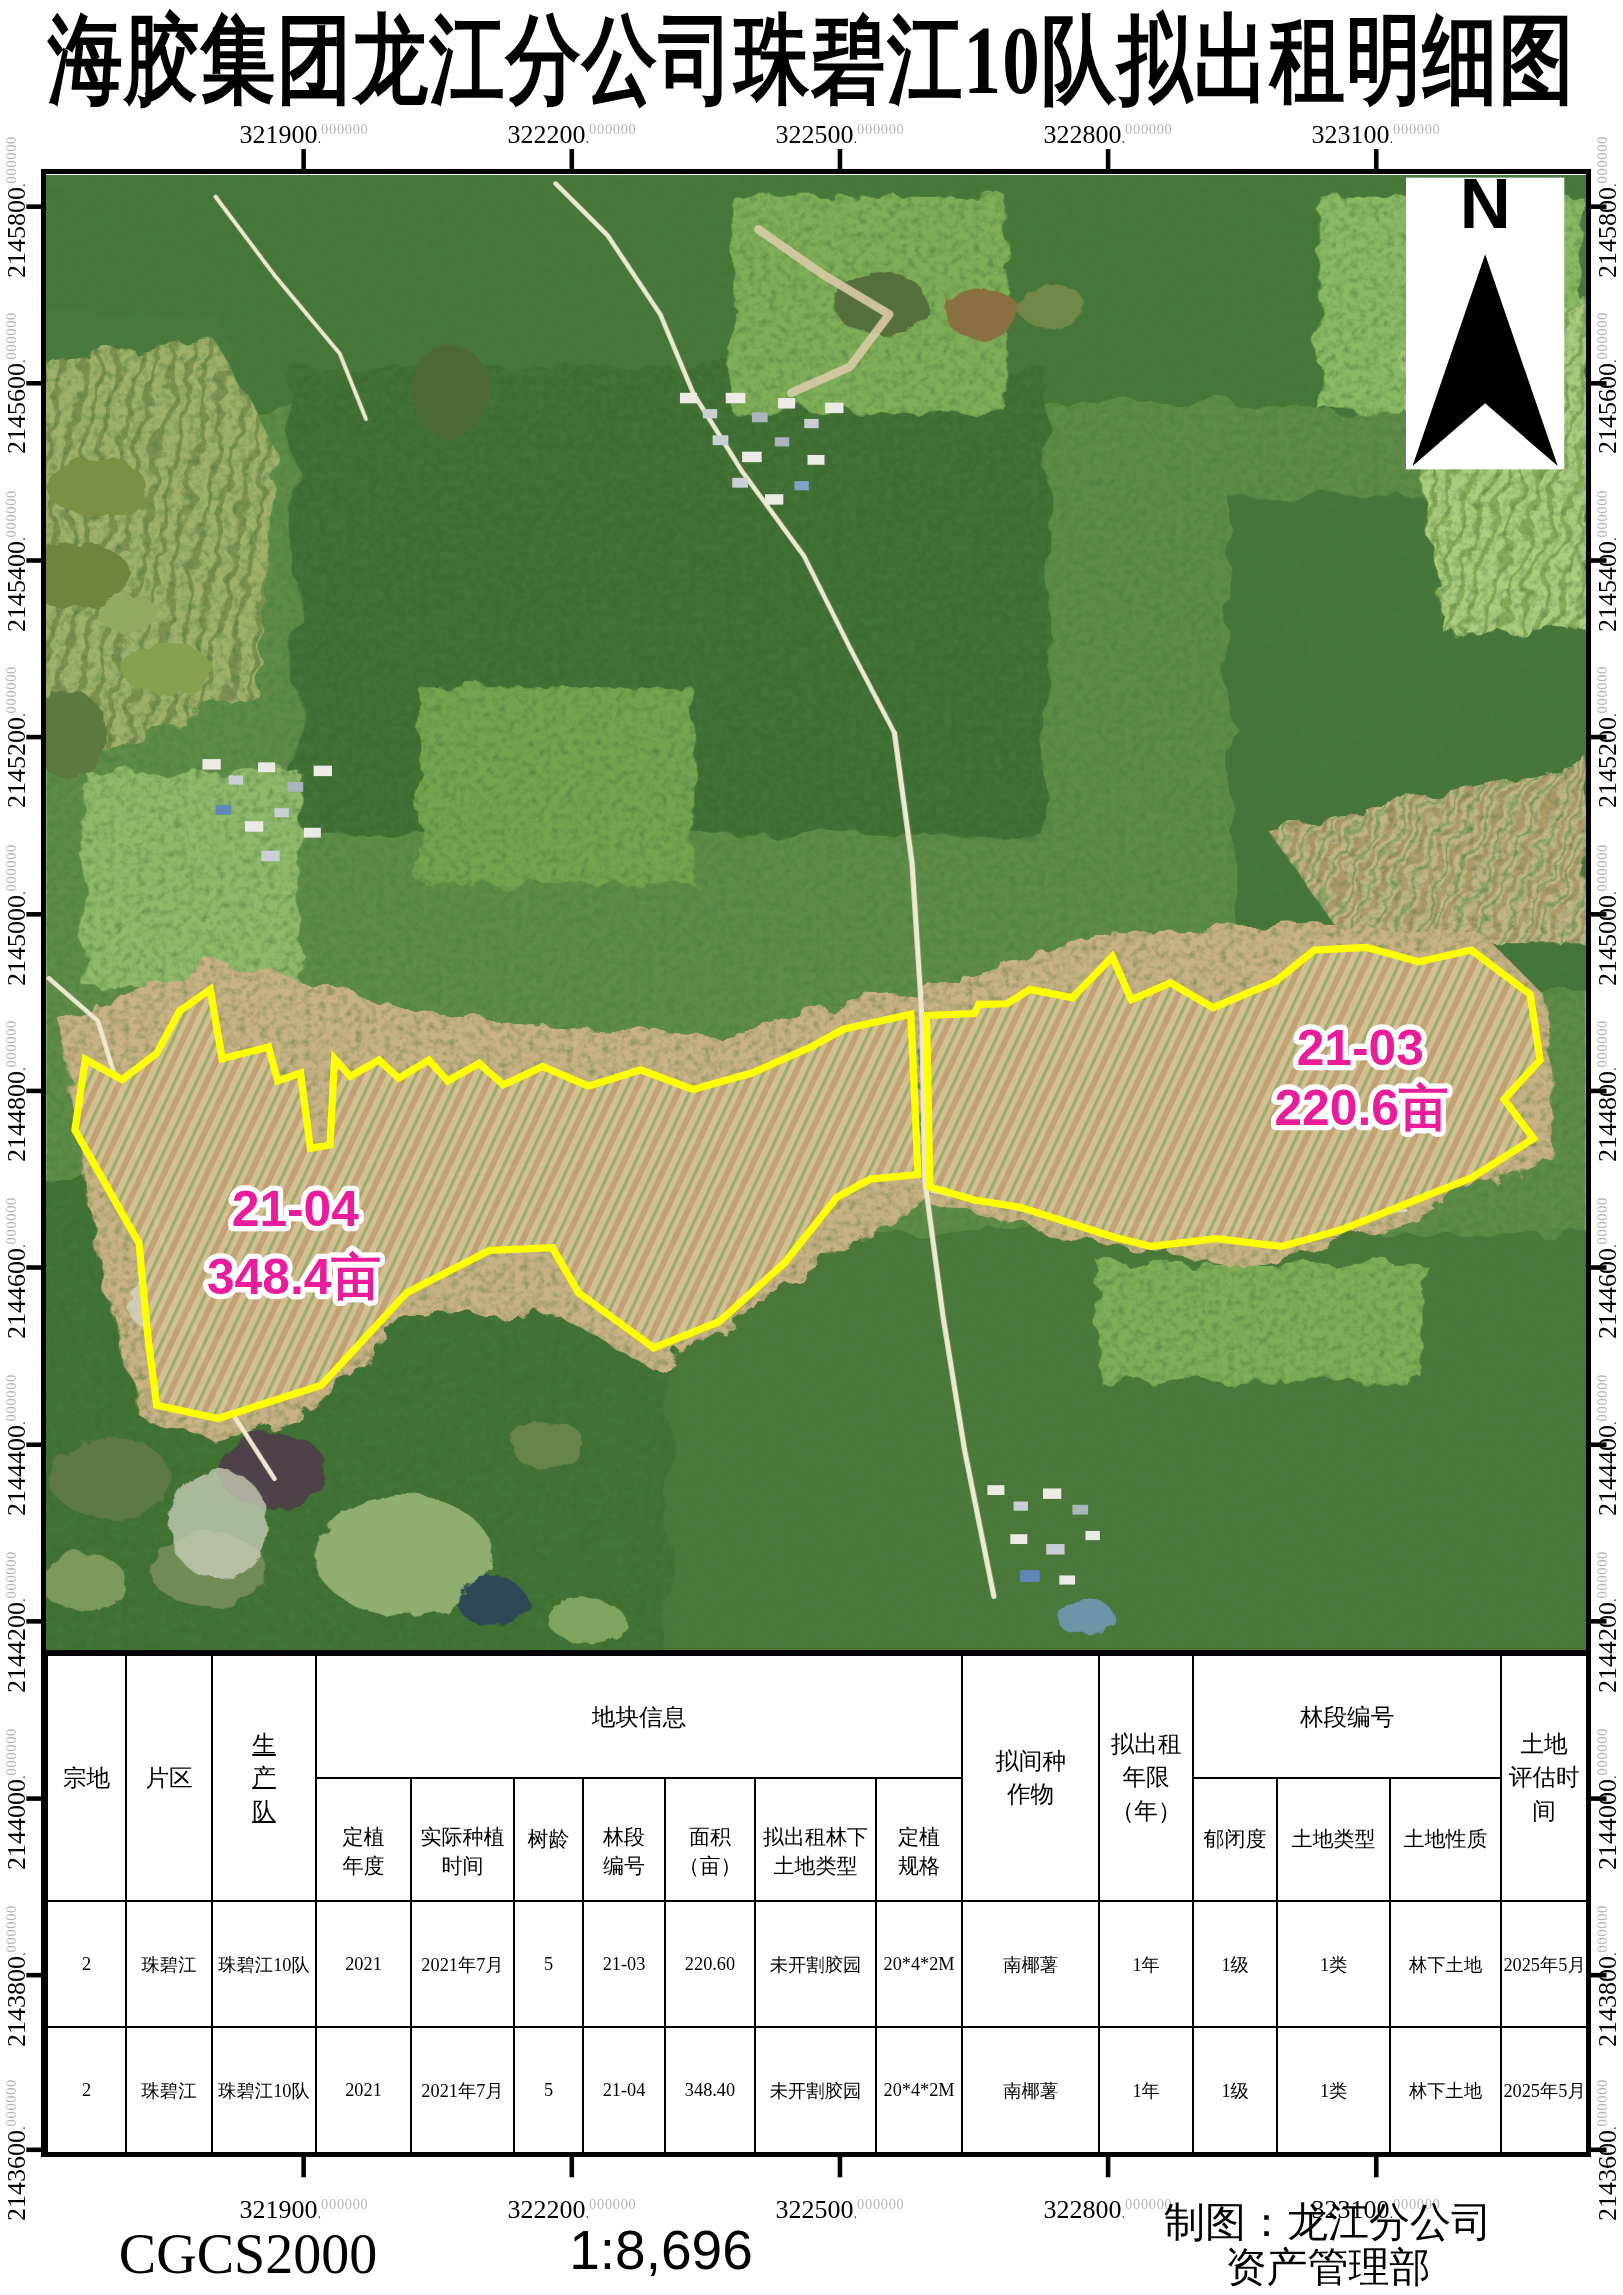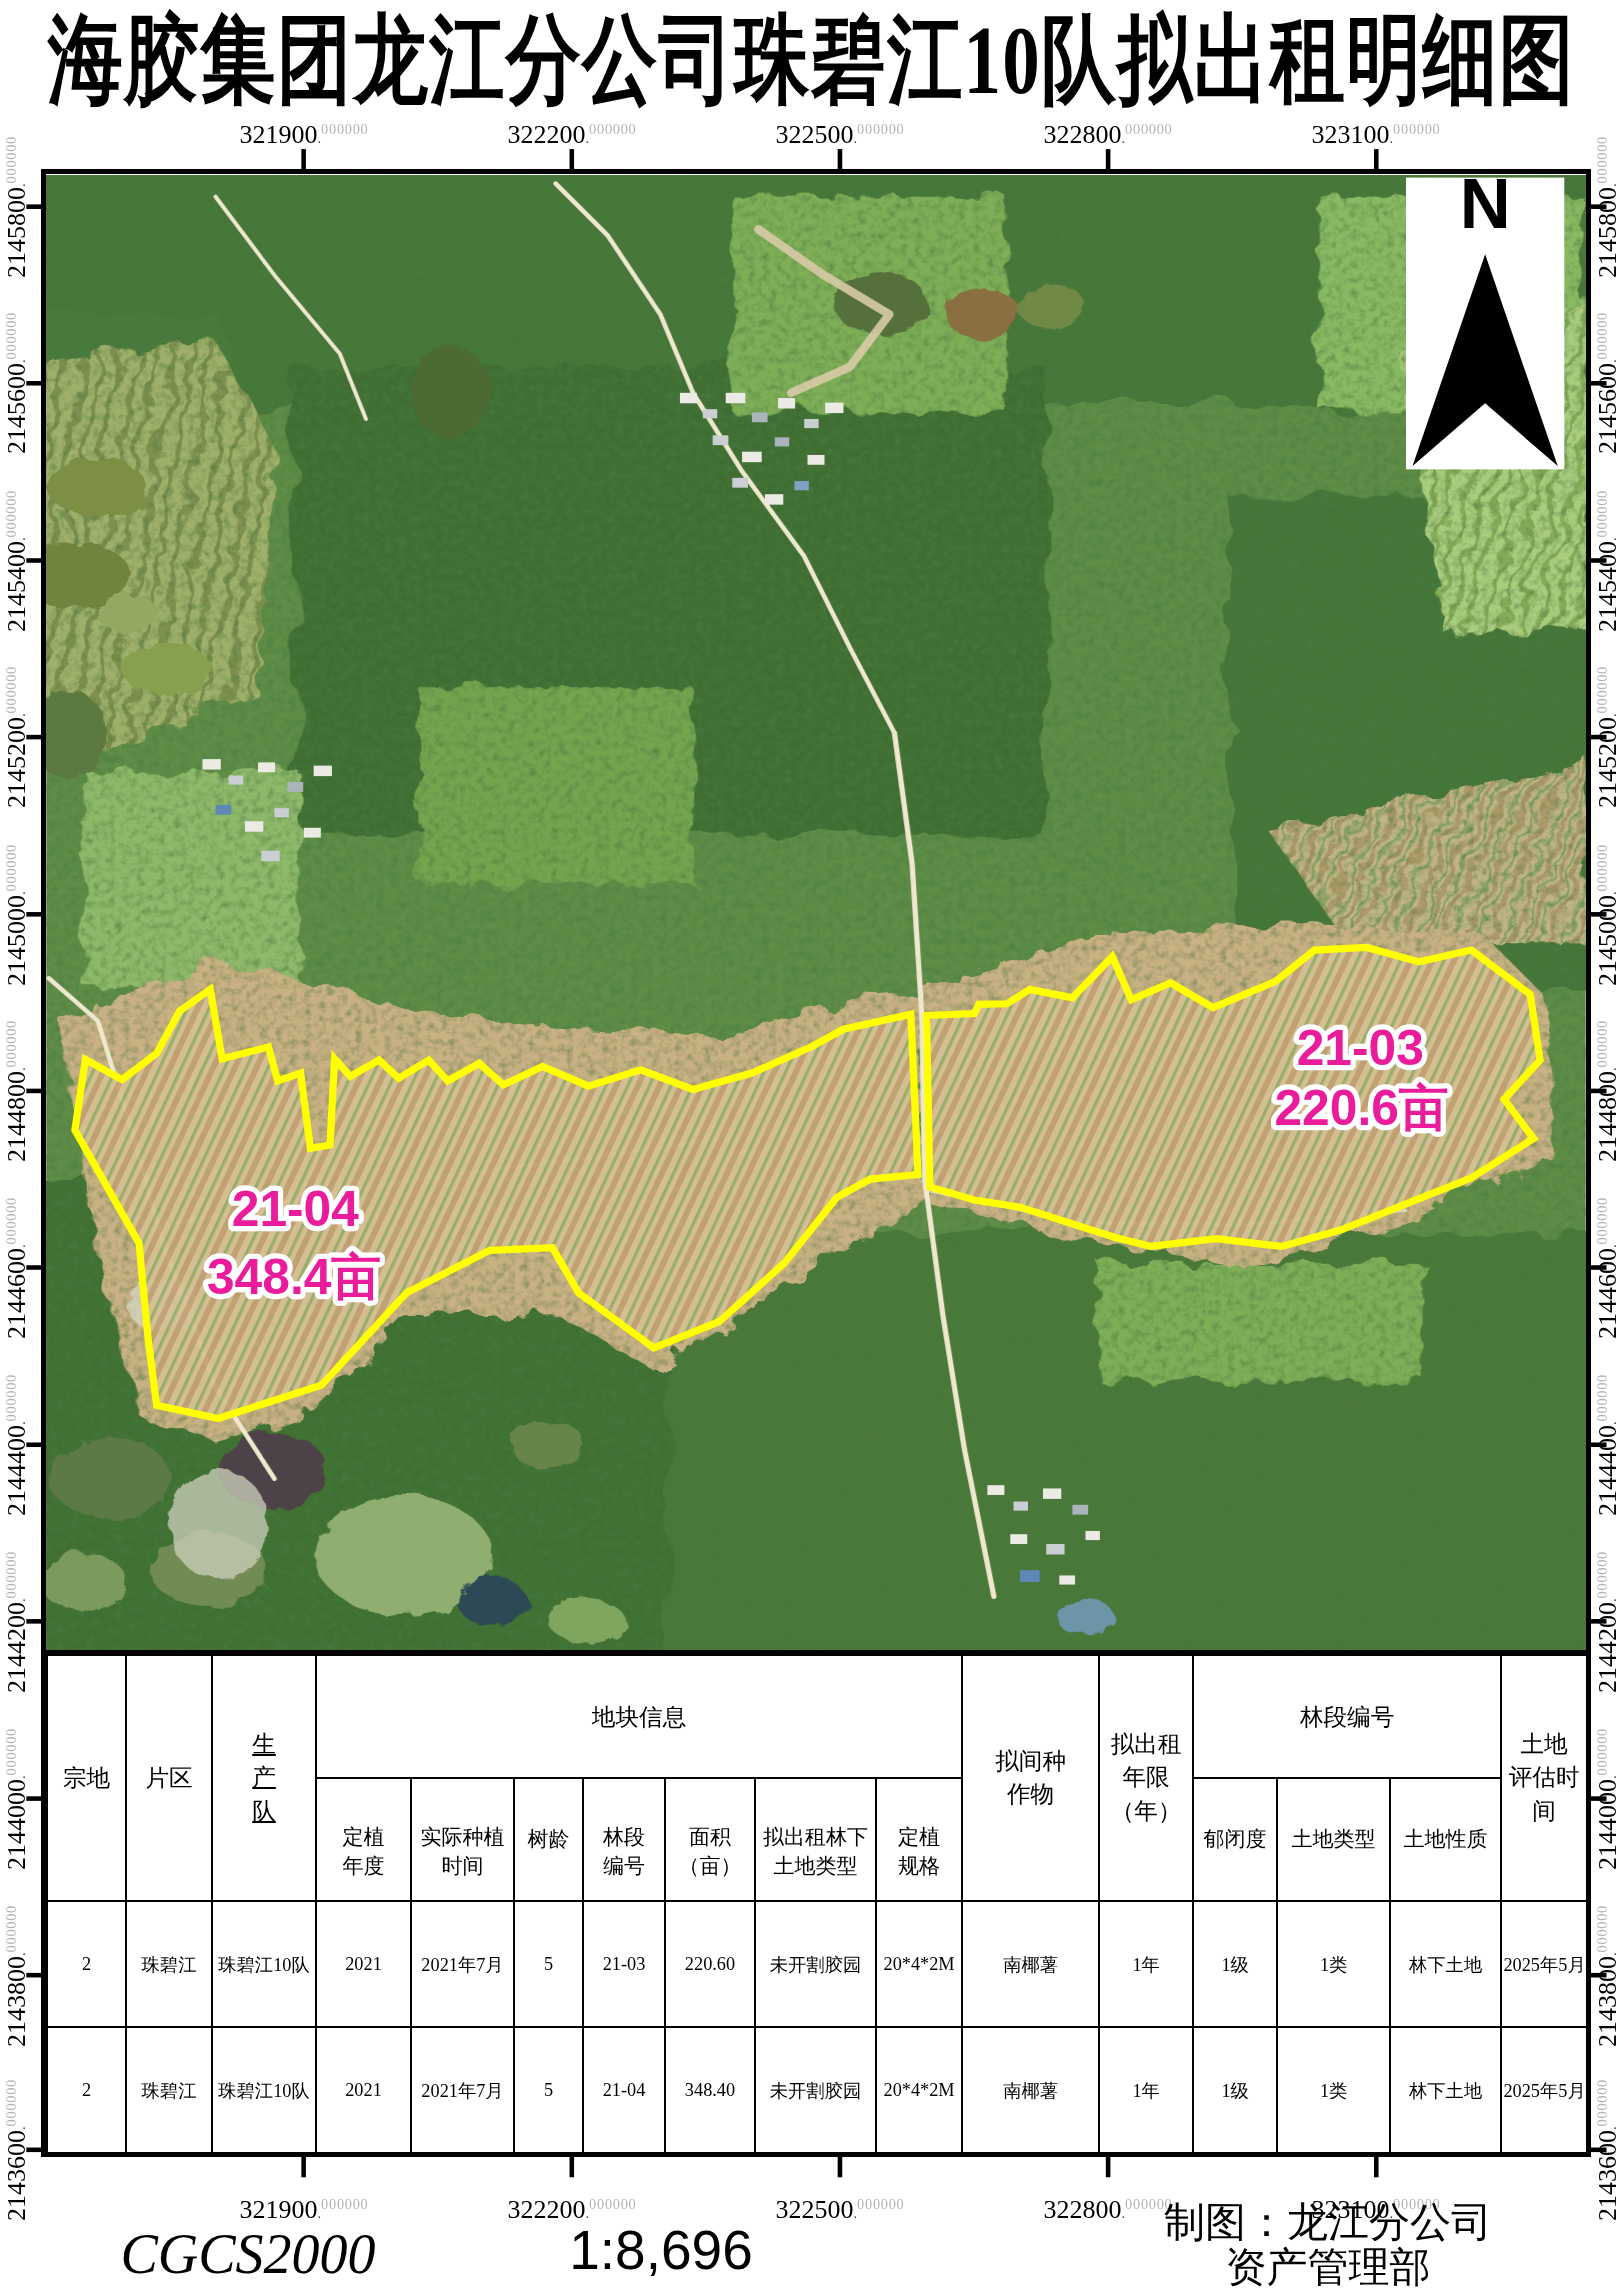--- a/index.html
+++ b/index.html
@@ -29,21 +29,21 @@
         font-weight:normal;padding:1.3px;overflow:hidden;}
   .gh{font-size:23.6px;margin-left:44px;}
   .sh{font-size:21px;line-height:1.35;}
   .dc{font-size:18.3px;white-space:nowrap;}
   .wrap1{display:inline-block;width:27.5px;word-break:break-all;line-height:1.4;text-decoration:underline;}
   .wrap3{display:inline-block;width:77px;word-break:break-all;line-height:1.4;white-space:pre-line;}
   .wrapcell{white-space:normal;}
   .shw{display:inline-block;word-break:break-all;line-height:1.35;margin-top:24px;}
   
   #crs{position:absolute;left:65px;top:2226px;width:366px;text-align:center;
-       font-size:56px;line-height:1;font-style:italic;}
+       font-size:56px;line-height:1;}
   #scale{position:absolute;left:478px;top:2223px;width:366px;text-align:center;
          font-size:55px;line-height:1;font-family:"Liberation Sans",sans-serif;}
   #credit1{position:absolute;left:1086px;top:2202px;width:484px;text-align:center;
            font-size:41px;line-height:1;}
   #credit2{position:absolute;left:1086px;top:2250px;width:484px;text-align:center;
            font-size:41px;line-height:1;font-family:Liberation Mono, monospace;}
   svg text{font-family:"Liberation Sans",sans-serif;}
   #ticks{position:absolute;left:0;top:0;pointer-events:none;}
 </style>
 </head>

